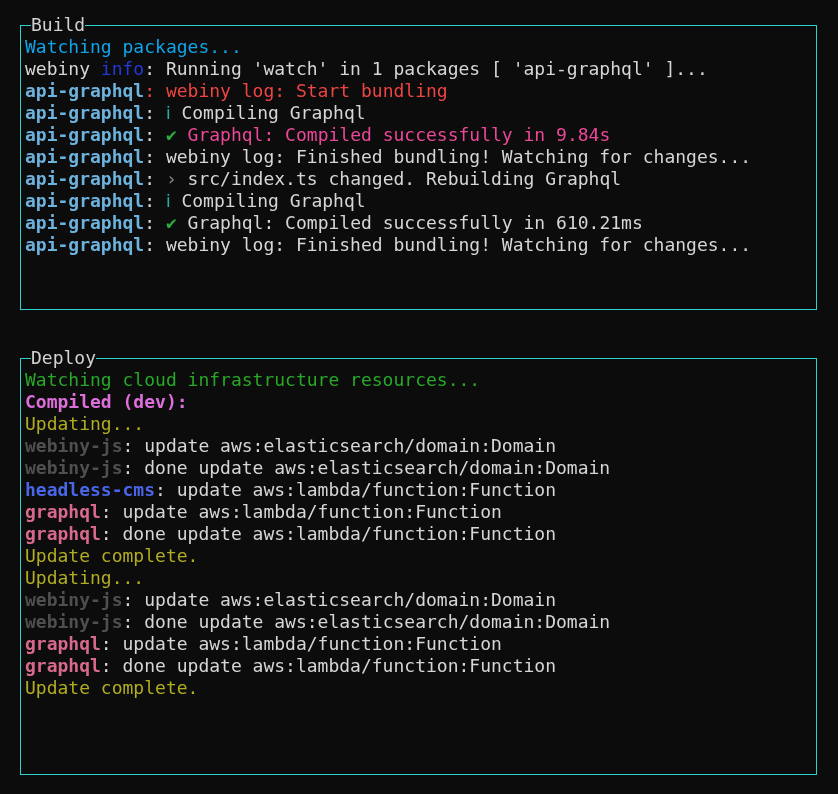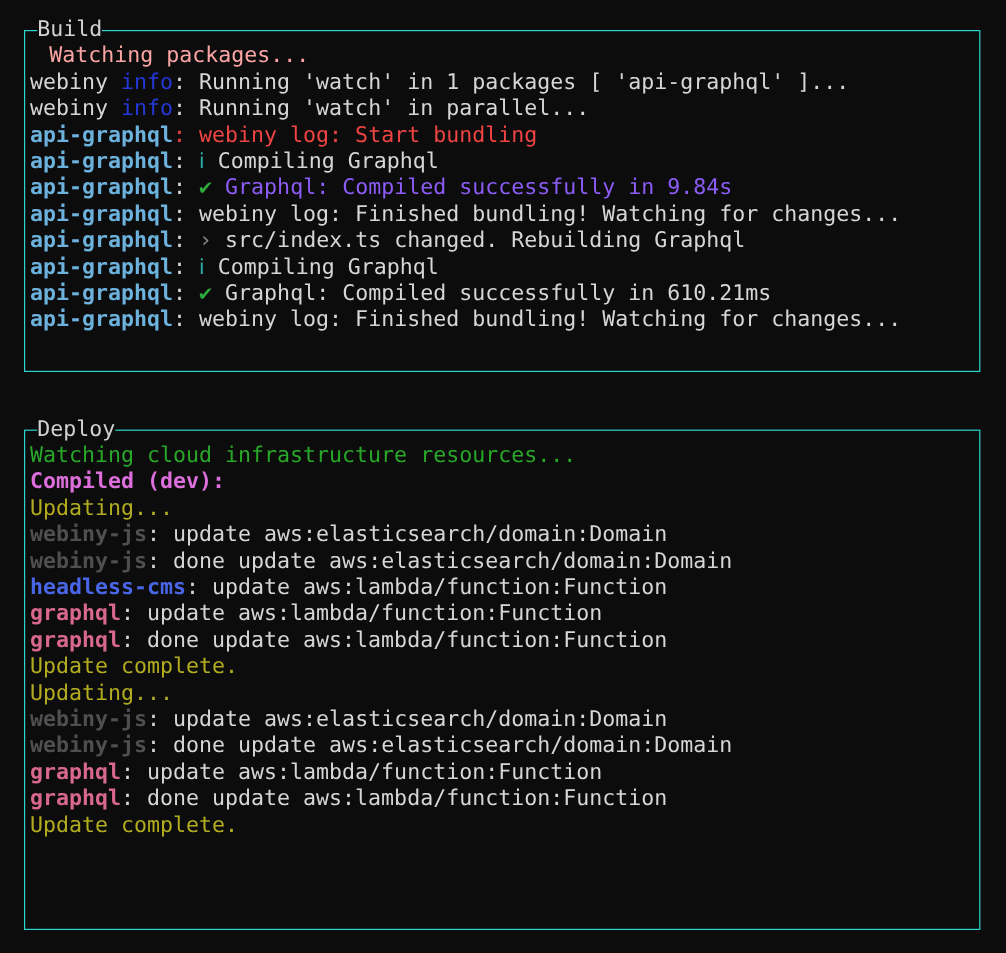--- a/index.html
+++ b/index.html
@@ -45,26 +45,25 @@
     line-height: 22px;
     white-space: pre;
   }
 </style>
 </head>
 <body style="background: rgb(12, 12, 12);">
 
 <div class="panel panel-build" style="border-color: rgb(45, 212, 205); background: rgb(12, 12, 12);">
   <span class="panel-title" style="color: rgb(210, 210, 210); background: rgb(12, 12, 12);">Build</span>
   <div class="panel-body">
-      <div class="line"><span style="color: #fca5a5; margin-left: 16px;">Watching packages...</span></div>
+      <div class="line"><span style="color: #0ea5e9;">Watching packages...</span></div>
       <div class="line"><span style="color: rgb(214, 214, 214);">webiny </span><span style="color: rgb(36, 56, 216);">info</span><span style="color: rgb(214, 214, 214);">: Running 'watch' in 1 packages [ 'api-graphql' ]...</span></div>
-      <div class="line"><span style="color: rgb(214, 214, 214);">webiny </span><span style="color: rgb(36, 56, 216);">info</span><span style="color: rgb(214, 214, 214);">: Running 'watch' in parallel...</span></div>
       <div class="line"><span style="color: rgb(108, 178, 221); font-weight: bold;">api-graphql</span><span style="color: #ef4444;">: webiny log: Start bundling</span></div>
       <div class="line"><span style="color: rgb(108, 178, 221); font-weight: bold;">api-graphql</span><span style="color: rgb(214, 214, 214);">: </span><span style="color: rgb(42, 172, 164);">ℹ</span><span style="color: rgb(214, 214, 214);"> Compiling Graphql</span></div>
-      <div class="line"><span style="color: rgb(108, 178, 221); font-weight: bold;">api-graphql</span><span style="color: rgb(214, 214, 214);">: </span><span style="color: rgb(43, 174, 61);">✔</span><span style="color: #8b5cf6;"> Graphql: Compiled successfully in 9.84s</span></div>
+      <div class="line"><span style="color: rgb(108, 178, 221); font-weight: bold;">api-graphql</span><span style="color: rgb(214, 214, 214);">: </span><span style="color: rgb(43, 174, 61);">✔</span><span style="color: #ec4899;"> Graphql: Compiled successfully in 9.84s</span></div>
       <div class="line"><span style="color: rgb(108, 178, 221); font-weight: bold;">api-graphql</span><span style="color: rgb(214, 214, 214);">: webiny log: Finished bundling! Watching for changes...</span></div>
       <div class="line"><span style="color: rgb(108, 178, 221); font-weight: bold;">api-graphql</span><span style="color: rgb(214, 214, 214);">: </span><span style="color: rgb(138, 138, 138);">›</span><span style="color: rgb(214, 214, 214);"> src/index.ts changed. Rebuilding Graphql</span></div>
       <div class="line"><span style="color: rgb(108, 178, 221); font-weight: bold;">api-graphql</span><span style="color: rgb(214, 214, 214);">: </span><span style="color: rgb(42, 172, 164);">ℹ</span><span style="color: rgb(214, 214, 214);"> Compiling Graphql</span></div>
       <div class="line"><span style="color: rgb(108, 178, 221); font-weight: bold;">api-graphql</span><span style="color: rgb(214, 214, 214);">: </span><span style="color: rgb(43, 174, 61);">✔</span><span style="color: rgb(214, 214, 214);"> Graphql: Compiled successfully in 610.21ms</span></div>
       <div class="line"><span style="color: rgb(108, 178, 221); font-weight: bold;">api-graphql</span><span style="color: rgb(214, 214, 214);">: webiny log: Finished bundling! Watching for changes...</span></div>
     </div>
 </div>
 
 <div class="panel panel-deploy" style="border-color: rgb(45, 212, 205); background: rgb(12, 12, 12);">
   <span class="panel-title" style="color: rgb(210, 210, 210); background: rgb(12, 12, 12);">Deploy</span>

